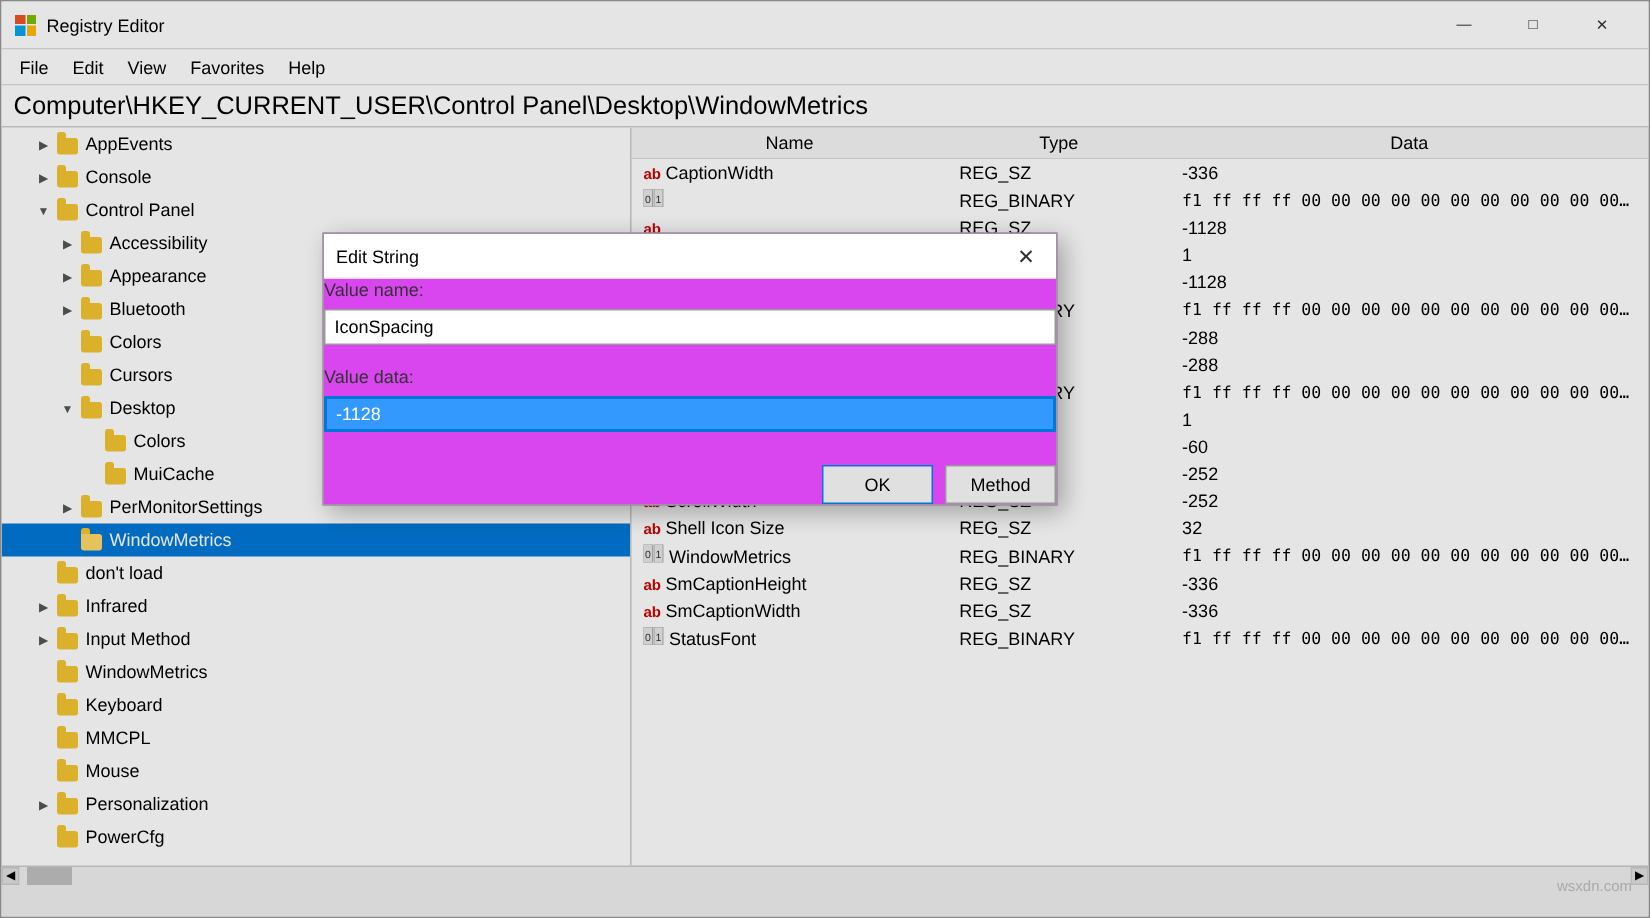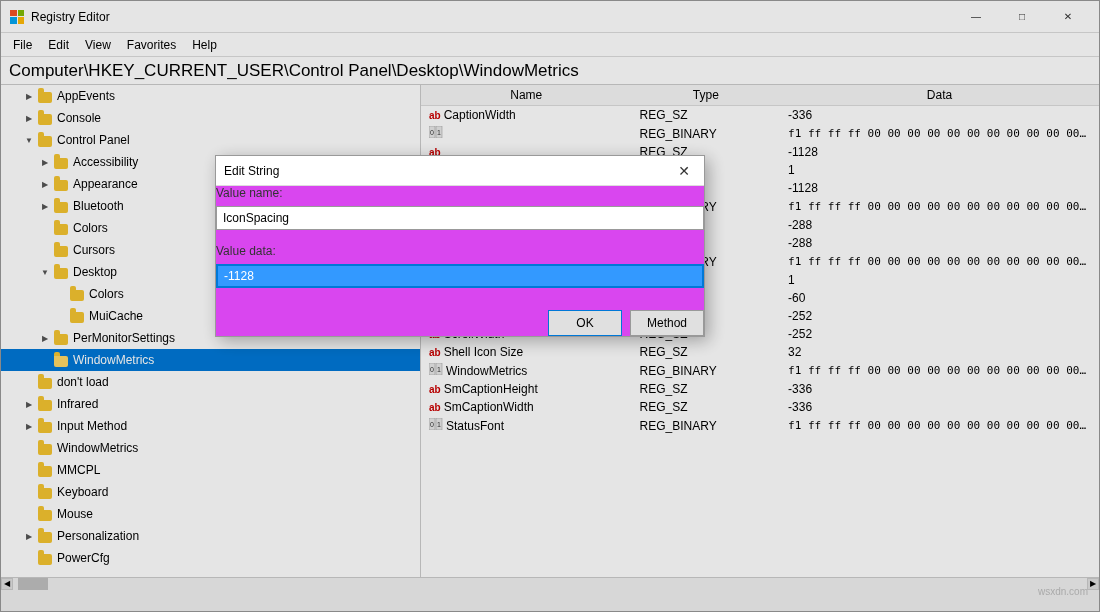--- a/index.html
+++ b/index.html
@@ -606,30 +606,30 @@
           </span>
         <span class="tree-label">WindowMetrics</span>
       </div>
 
       <div class="tree-item">
         <span class="tree-indent"></span>
         <span class="tree-arrow" style="color:transparent">▶</span>
         <span class="folder-icon">
             <div class="folder-shape"></div>
           </span>
+        <span class="tree-label">Keyboard</span>
+      </div>
+
+      <div class="tree-item">
+        <span class="tree-indent"></span>
+        <span class="tree-arrow" style="color:transparent">▶</span>
+        <span class="folder-icon">
+            <div class="folder-shape"></div>
+          </span>
         <span class="tree-label">MMCPL</span>
-      </div>
-
-      <div class="tree-item">
-        <span class="tree-indent"></span>
-        <span class="tree-arrow" style="color:transparent">▶</span>
-        <span class="folder-icon">
-            <div class="folder-shape"></div>
-          </span>
-        <span class="tree-label">Keyboard</span>
       </div>
 
       <div class="tree-item">
         <span class="tree-indent"></span>
         <span class="tree-arrow" style="color:transparent">▶</span>
         <span class="folder-icon">
             <div class="folder-shape"></div>
           </span>
         <span class="tree-label">Mouse</span>
       </div>

